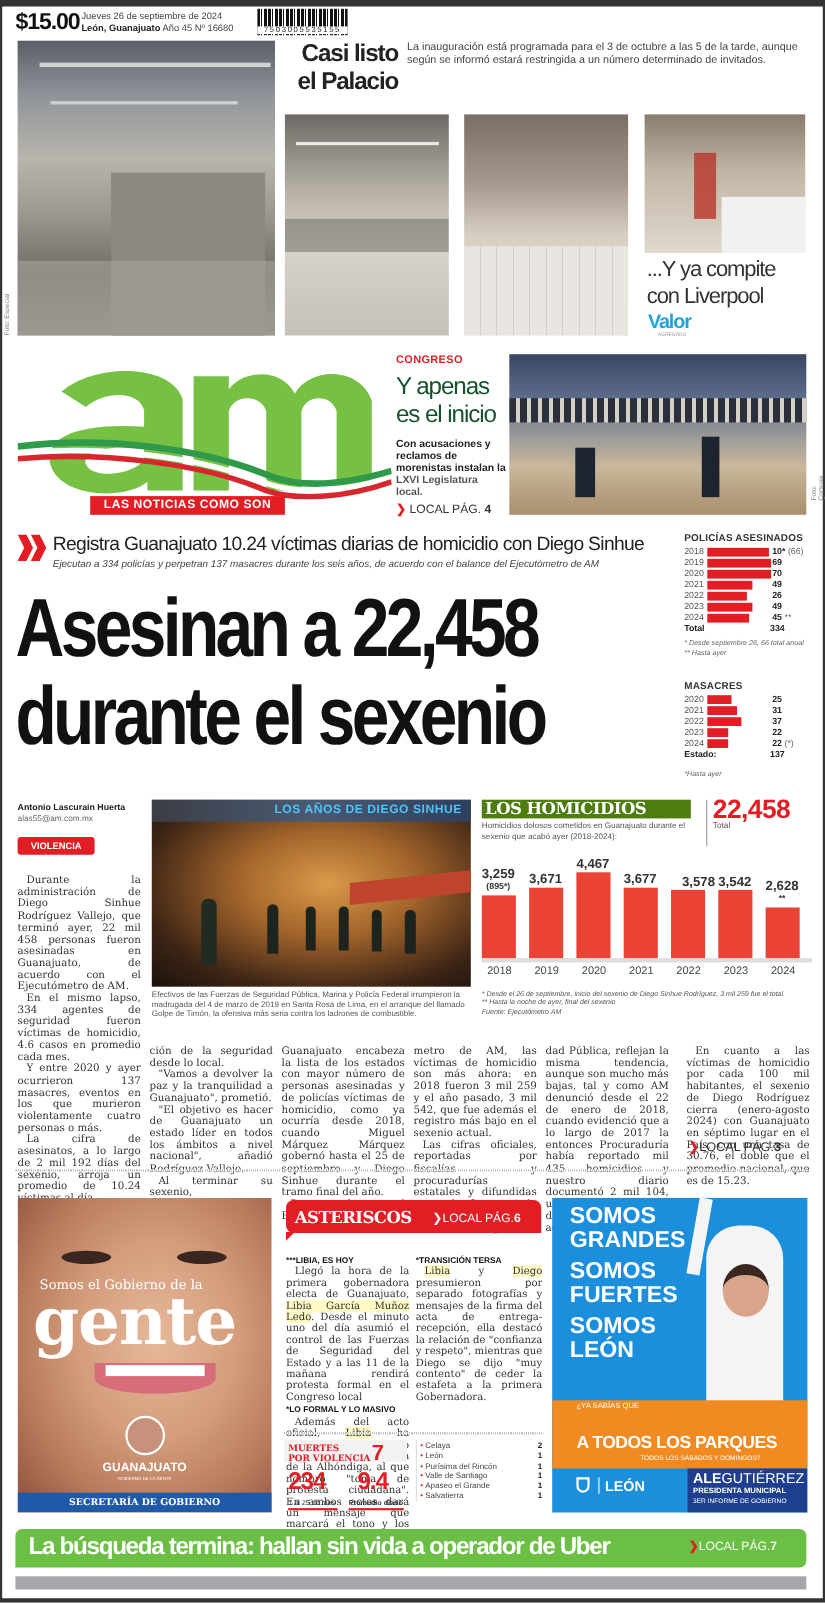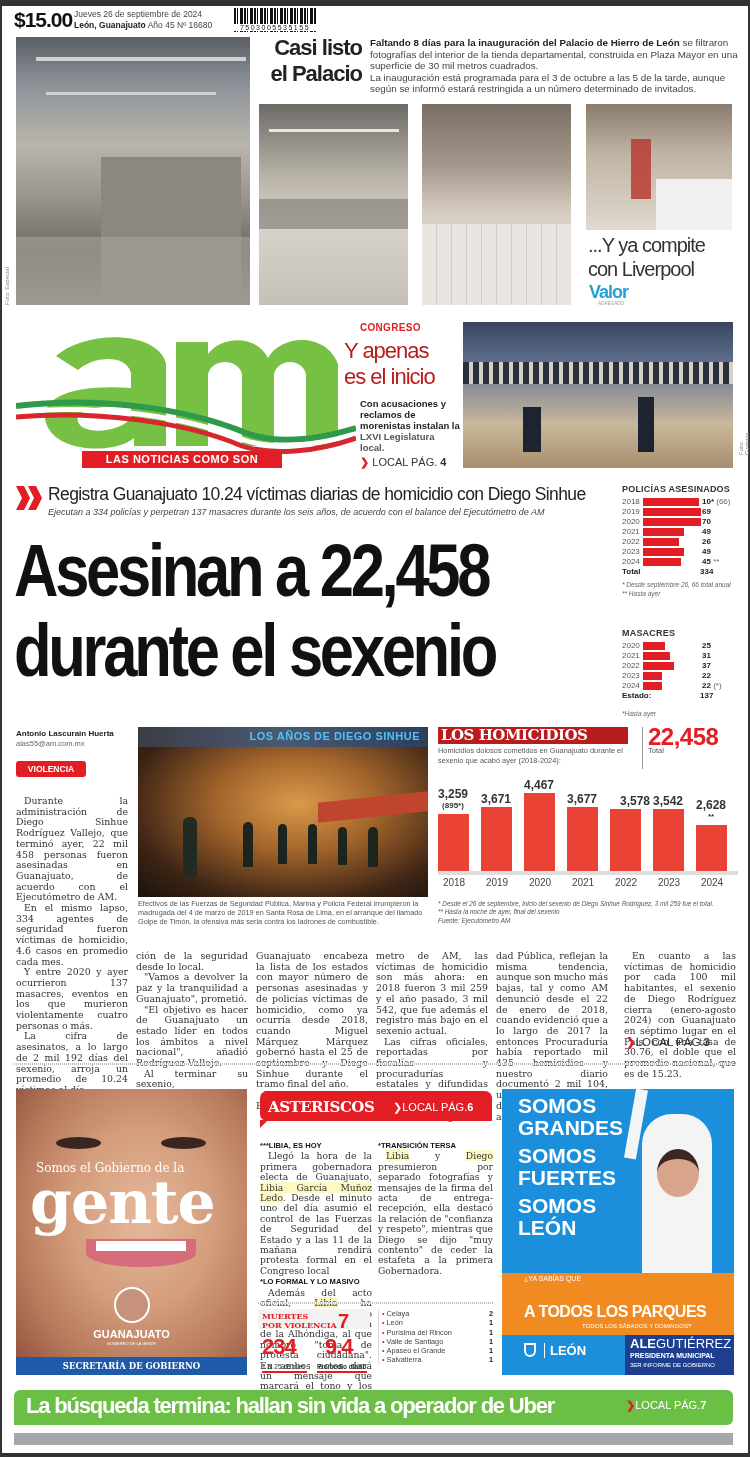--- a/index.html
+++ b/index.html
@@ -15,23 +15,23 @@
 .barcode{left:234px;top:8px;width:82px;height:24px;background:repeating-linear-gradient(90deg,#111 0 2px,#fff 2px 3px,#111 3px 4px,#fff 4px 6px,#111 6px 9px,#fff 9px 10px);}
 .barnum{left:234px;top:24px;width:82px;font-size:7px;background:#fff;text-align:center;letter-spacing:1.5px;color:#222}
 .casi{left:262px;top:35px;font-size:22px;font-weight:700;line-height:26px;text-align:right;width:100px;letter-spacing:-1px;color:#222}
 .casi-text{left:370px;top:37px;width:372px;font-size:9.8px;line-height:11.6px;color:#444}
 .casi-text b{color:#222}
 .ycompite{left:588px;top:233px;font-size:20px;line-height:24px;letter-spacing:-1px;color:#333}
 .valor{left:589px;top:282px;font-size:18px;font-weight:700;color:#21a3d8;letter-spacing:-1px}
 .credit{left:4px;top:250px;font-size:6px;color:#888;transform:rotate(-90deg);transform-origin:left top}
 
 .logo{left:16px;top:318px;width:340px;height:136px}
-.slogan{left:82px;top:451px;width:200px;height:17px;background:#e31d24;color:#fff;font-size:11px;font-weight:700;text-align:center;line-height:17px;letter-spacing:.5px}
+.slogan{left:82px;top:451px;width:177px;height:17px;background:#e31d24;color:#fff;font-size:11px;font-weight:700;text-align:center;line-height:17px;letter-spacing:.5px}
 .congreso-tag{left:360px;top:322px;font-size:10px;font-weight:700;color:#e31d24;letter-spacing:.3px}
-.congreso-title{left:344px;top:338px;font-size:22px;line-height:26px;letter-spacing:-1px;color:#b91c1c}
+.congreso-title{left:360px;top:338px;font-size:22px;line-height:26px;letter-spacing:-1px;color:#14532d}
 .congreso-sub{left:360px;top:398px;width:100px;font-size:9.5px;line-height:11px;font-weight:700;color:#222}
 .congreso-sub span{font-weight:700;color:#555}
 .congreso-page{left:360px;top:456px;font-size:11px;color:#333}
 .congreso-page b{font-weight:700}
 .chev{color:#e31d24;font-weight:700}
 
 .kicker-ico{left:16px;top:486px;width:28px;height:24px}
 .kicker{left:48px;top:484px;font-size:17.5px;color:#222;letter-spacing:-.6px}
 .kicker-sub{left:48px;top:507px;font-size:9px;font-style:italic;color:#444}
 .headline{left:14px;top:530px;font-size:75px;font-weight:700;line-height:80px;letter-spacing:-4px;color:#111;transform:scaleX(.82);transform-origin:left top;white-space:nowrap}
@@ -47,21 +47,21 @@
 .snote{font-size:6.5px;font-style:italic;color:#666;line-height:9px;margin-top:3px}
 
 .author{left:16px;top:729px;font-size:8px;font-weight:700;color:#222}
 .email{left:16px;top:739px;font-size:7.5px;color:#666}
 .violencia{left:16px;top:761px;width:70px;height:16px;background:#e31d24;color:#fff;font-size:8.5px;font-weight:700;text-align:center;line-height:16px;border-radius:3px}
 .body{font-size:9.4px;line-height:10.7px;color:#333;text-align:justify}
 .body p{text-indent:8px}
 .col{position:absolute}
 .photo-caption{left:138px;top:899px;width:290px;font-size:7.3px;line-height:9px;color:#555}
 
-.hom-title{left:438px;top:727px;width:190px;height:17px;background:#b91c1c;color:#fff;font-size:15px;font-weight:900;line-height:17px;padding-left:3px;font-family:"DejaVu Serif",serif;letter-spacing:-.5px}
+.hom-title{left:438px;top:727px;width:190px;height:17px;background:#4d7c0f;color:#fff;font-size:15px;font-weight:900;line-height:17px;padding-left:3px;font-family:"DejaVu Serif",serif;letter-spacing:-.5px}
 .hom-sub{left:438px;top:746px;width:195px;font-size:7.4px;line-height:9.5px;color:#555}
 .hom-sep{left:642px;top:727px;width:1px;height:42px;background:#999}
 .hom-total{left:648px;top:723px;font-size:24px;font-weight:900;color:#e31d24;letter-spacing:-.5px}
 .hom-total-l{left:648px;top:746px;font-size:7.5px;color:#555}
 .chart{left:438px;top:770px;width:300px;height:120px}
 .cbar{position:absolute;bottom:0;width:31px;background:#ea4335}
 .cval{position:absolute;font-size:12px;font-weight:900;color:#333;text-align:center;width:50px;line-height:12px}
 .cyr{position:absolute;top:107px;font-size:10px;color:#444;width:40px;text-align:center}
 .chart-base{position:absolute;left:0;top:101px;width:300px;height:4px;background:#ddd}
 .hom-notes{left:438px;top:900px;width:300px;font-size:6.4px;font-style:italic;line-height:8.4px;color:#555}
@@ -126,21 +126,20 @@
 <div class="photo" style="left:586px;top:104px;width:146px;height:126px;background:linear-gradient(180deg,#8a7c6e 0%,#c1b4a4 40%,#e0d9cf 100%)">
   <div style="position:absolute;left:45px;top:35px;width:20px;height:60px;background:#b8342c;opacity:.8"></div>
   <div style="position:absolute;left:70px;top:75px;width:76px;height:51px;background:#f1f1f1"></div>
 </div>
 
 <div class="abs casi">
   <div>Casi listo</div>
   <div>el Palacio</div>
 </div>
 <div class="abs casi-text">
-  <div><b>Faltando 8 días para la inauguración del Palacio de Hierro de León</b><span> se filtraron fotografías del interior de la tienda departamental, construida en Plaza Mayor en una superficie de 30 mil metros cuadrados.</span></div>
   <div>La inauguración está programada para el 3 de octubre a las 5 de la tarde, aunque según se informó estará restringida a un número determinado de invitados.</div>
 </div>
 <div class="abs ycompite">
   <div>...Y ya compite</div>
   <div>con Liverpool</div>
 </div>
 <div class="abs valor">Valor</div>
 <div class="abs" style="left:598px;top:301px;font-size:4.5px;color:#999">AGREGADO</div>
 
 <svg class="abs logo" viewBox="0 0 340 136">
@@ -218,21 +217,21 @@
       </div>
     </div>
   <div class="stot">
       <span>Total</span>
       <span style="position:absolute;left:78px">334</span>
     </div>
   <div class="snote">
       <div>* Desde septiembre 26, 66 total anual</div>
       <div>** Hasta ayer</div>
     </div>
-  <h4 style="margin-top:30px">MASACRES</h4>
+  <h4 style="margin-top:20px">MASACRES</h4>
   <div id="mas-rows">
       <div class="srow" style="position: relative;">
         <span class="y">2020</span>
         <span class="bar" style="width:22px"></span>
         <span class="v"><b>25</b> <span></span></span>
       </div>
       <div class="srow" style="position: relative;">
         <span class="y">2021</span>
         <span class="bar" style="width:27px"></span>
         <span class="v"><b>31</b> <span></span></span>

